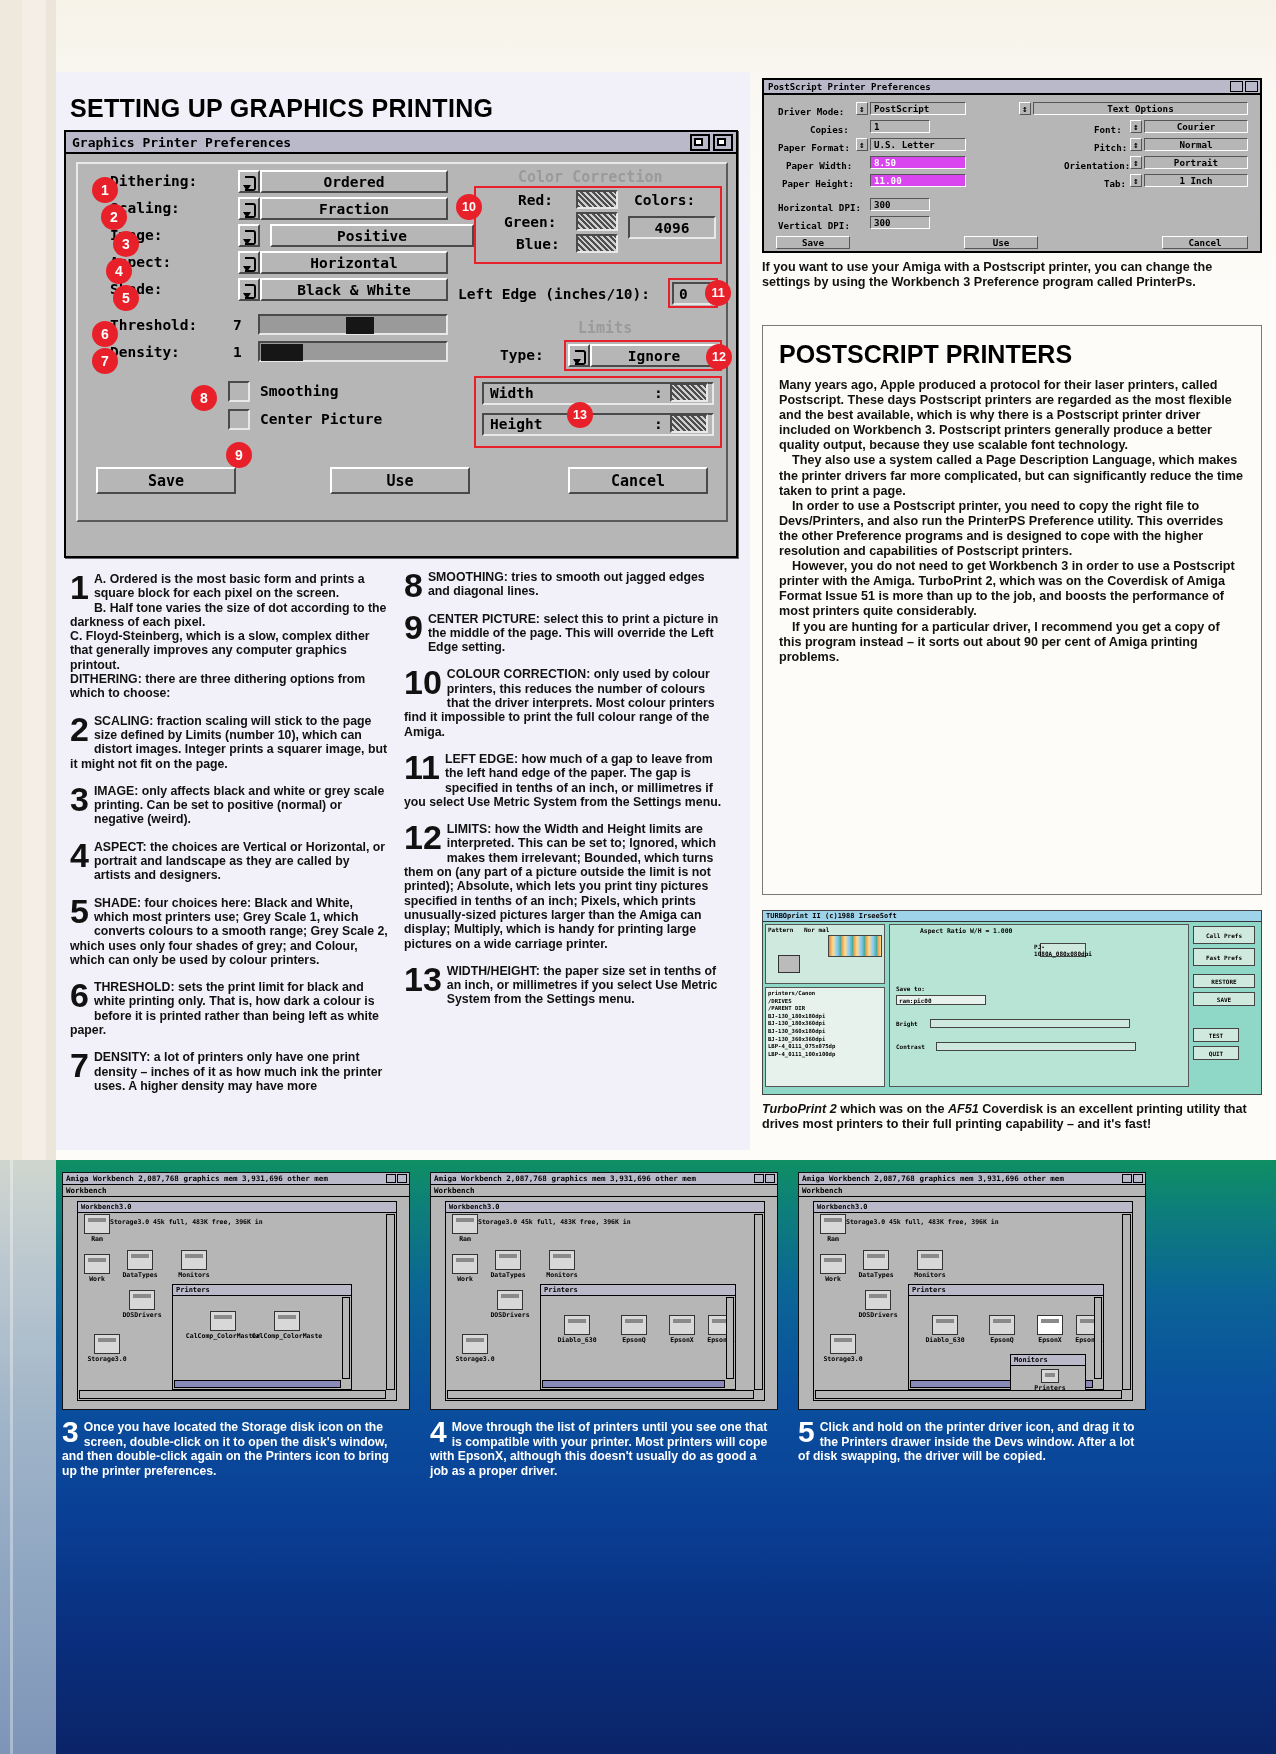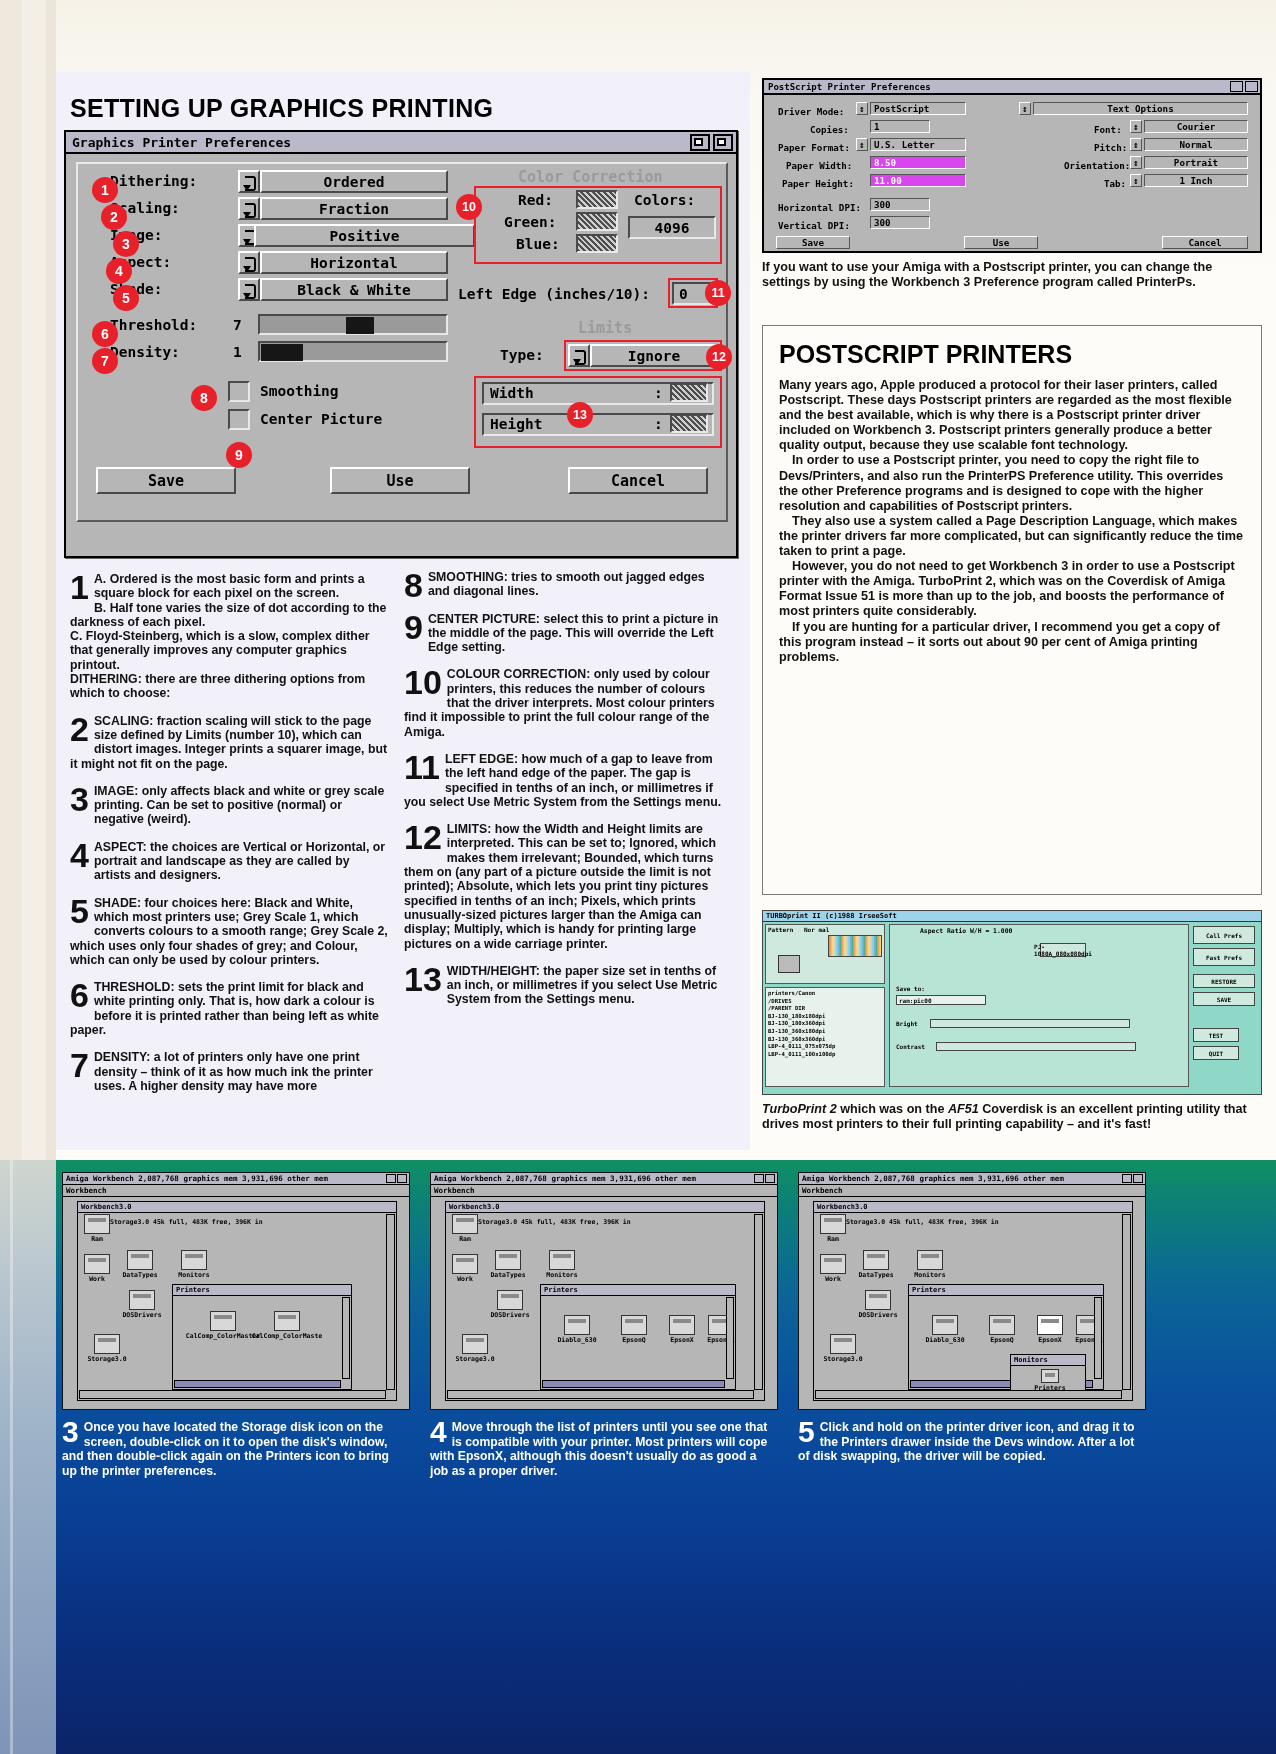--- a/index.html
+++ b/index.html
@@ -296,21 +296,21 @@
         <span class="lbl" style="left:32px; top:9px;">Dithering:</span>
         <span class="cyc-icon" style="left:160px; top:6px;"></span>
         <span class="cyclebtn" style="left:182px; top:6px; width:188px;">Ordered</span>
 
         <span class="lbl" style="left:32px; top:36px;">Scaling:</span>
         <span class="cyc-icon" style="left:160px; top:33px;"></span>
         <span class="cyclebtn" style="left:182px; top:33px; width:188px;">Fraction</span>
 
         <span class="lbl" style="left:32px; top:63px;">Image:</span>
         <span class="cyc-icon" style="left:160px; top:60px;"></span>
-        <span class="cyclebtn" style="left:176px; top:60px; width:221px;">Positive</span>
+        <span class="cyclebtn" style="left:192px; top:60px; width:204px;">Positive</span>
 
         <span class="lbl" style="left:32px; top:90px;">Aspect:</span>
         <span class="cyc-icon" style="left:160px; top:87px;"></span>
         <span class="cyclebtn" style="left:182px; top:87px; width:188px;">Horizontal</span>
 
         <span class="lbl" style="left:32px; top:117px;">Shade:</span>
         <span class="cyc-icon" style="left:160px; top:114px;"></span>
         <span class="cyclebtn" style="left:182px; top:114px; width:188px;">Black &amp; White</span>
 
         <span class="lbl" style="left:32px; top:153px;">Threshold:</span>
@@ -404,21 +404,21 @@
     <div class="para">
       <span class="dropnum">5</span>
       <p><b>SHADE:</b><span> four choices here: Black and White, which most printers use; Grey Scale 1, which converts colours to a smooth range; Grey Scale 2, which uses only four shades of grey; and Colour, which can only be used by colour printers.</span></p>
     </div>
     <div class="para">
       <span class="dropnum">6</span>
       <p><b>THRESHOLD:</b><span> sets the print limit for black and white printing only. That is, how dark a colour is before it is printed rather than being left as white paper.</span></p>
     </div>
     <div class="para">
       <span class="dropnum">7</span>
-      <p><b>DENSITY:</b><span> a lot of printers only have one print density – think of it as how much ink the printer uses. A higher density may have more</span></p>
+      <p><b>DENSITY:</b><span> a lot of printers only have one print density – inches of it as how much ink the printer uses. A higher density may have more</span></p>
     </div>
   </div>
 
   <div class="col right">
     <div class="para">
       <span class="dropnum">8</span>
       <p><b>SMOOTHING:</b><span> tries to smooth out jagged edges and diagonal lines.</span></p>
     </div>
     <div class="para">
       <span class="dropnum">9</span>
@@ -490,22 +490,22 @@
   <span class="ps-btn" style="left:200px; top:156px; width:74px; height:13px;">Use</span>
   <span class="ps-btn" style="left:398px; top:156px; width:86px; height:13px;">Cancel</span>
 </div>
 
 <div class="ps-cap">If you want to use your Amiga with a Postscript printer, you can change the settings by using the Workbench 3 Preference program called PrinterPs.</div>
 
 <div class="ps-box">
   <h2>POSTSCRIPT PRINTERS</h2>
   <div class="bodytxt">
     <p>Many years ago, Apple produced a protocol for their laser printers, called Postscript. These days Postscript printers are regarded as the most flexible and the best available, which is why there is a Postscript printer driver included on Workbench 3. Postscript printers generally produce a better quality output, because they use scalable font technology.</p>
+    <p>They also use a system called a Page Description Language, which makes the printer drivers far more complicated, but can significantly reduce the time taken to print a page.</p>
     <p>In order to use a Postscript printer, you need to copy the right file to Devs/Printers, and also run the PrinterPS Preference utility. This overrides the other Preference programs and is designed to cope with the higher resolution and capabilities of Postscript printers.</p>
-    <p>They also use a system called a Page Description Language, which makes the printer drivers far more complicated, but can significantly reduce the time taken to print a page.</p>
     <p>However, you do not need to get Workbench 3 in order to use a Postscript printer with the Amiga. TurboPrint 2, which was on the Coverdisk of Amiga Format Issue 51 is more than up to the job, and boosts the performance of most printers quite considerably.</p>
     <p>If you are hunting for a particular driver, I recommend you get a copy of this program instead – it sorts out about 90 per cent of Amiga printing problems.</p>
   </div>
 </div>
 
 <div class="tp-shot">
   <div style="position:absolute;left:0;top:0;width:100%;height:11px;background:#9fd3ea;border-bottom:1px solid #333;font-family:'DejaVu Sans Mono',monospace;font-size:7px;font-weight:bold;display:flex;align-items:center;padding-left:3px;color:#000;">TURBOprint II (c)1988 IrseeSoft</div>
   <div style="position:absolute;left:2px;top:13px;width:120px;height:60px;background:#cfe9de;border:1px solid #555;">
     <span style="position:absolute;left:2px;top:1px;font-family:'DejaVu Sans Mono',monospace;font-size:6px;font-weight:bold;">Pattern</span>
     <span style="position:absolute;left:38px;top:1px;font-family:'DejaVu Sans Mono',monospace;font-size:6px;font-weight:bold;">Nor mal</span>

